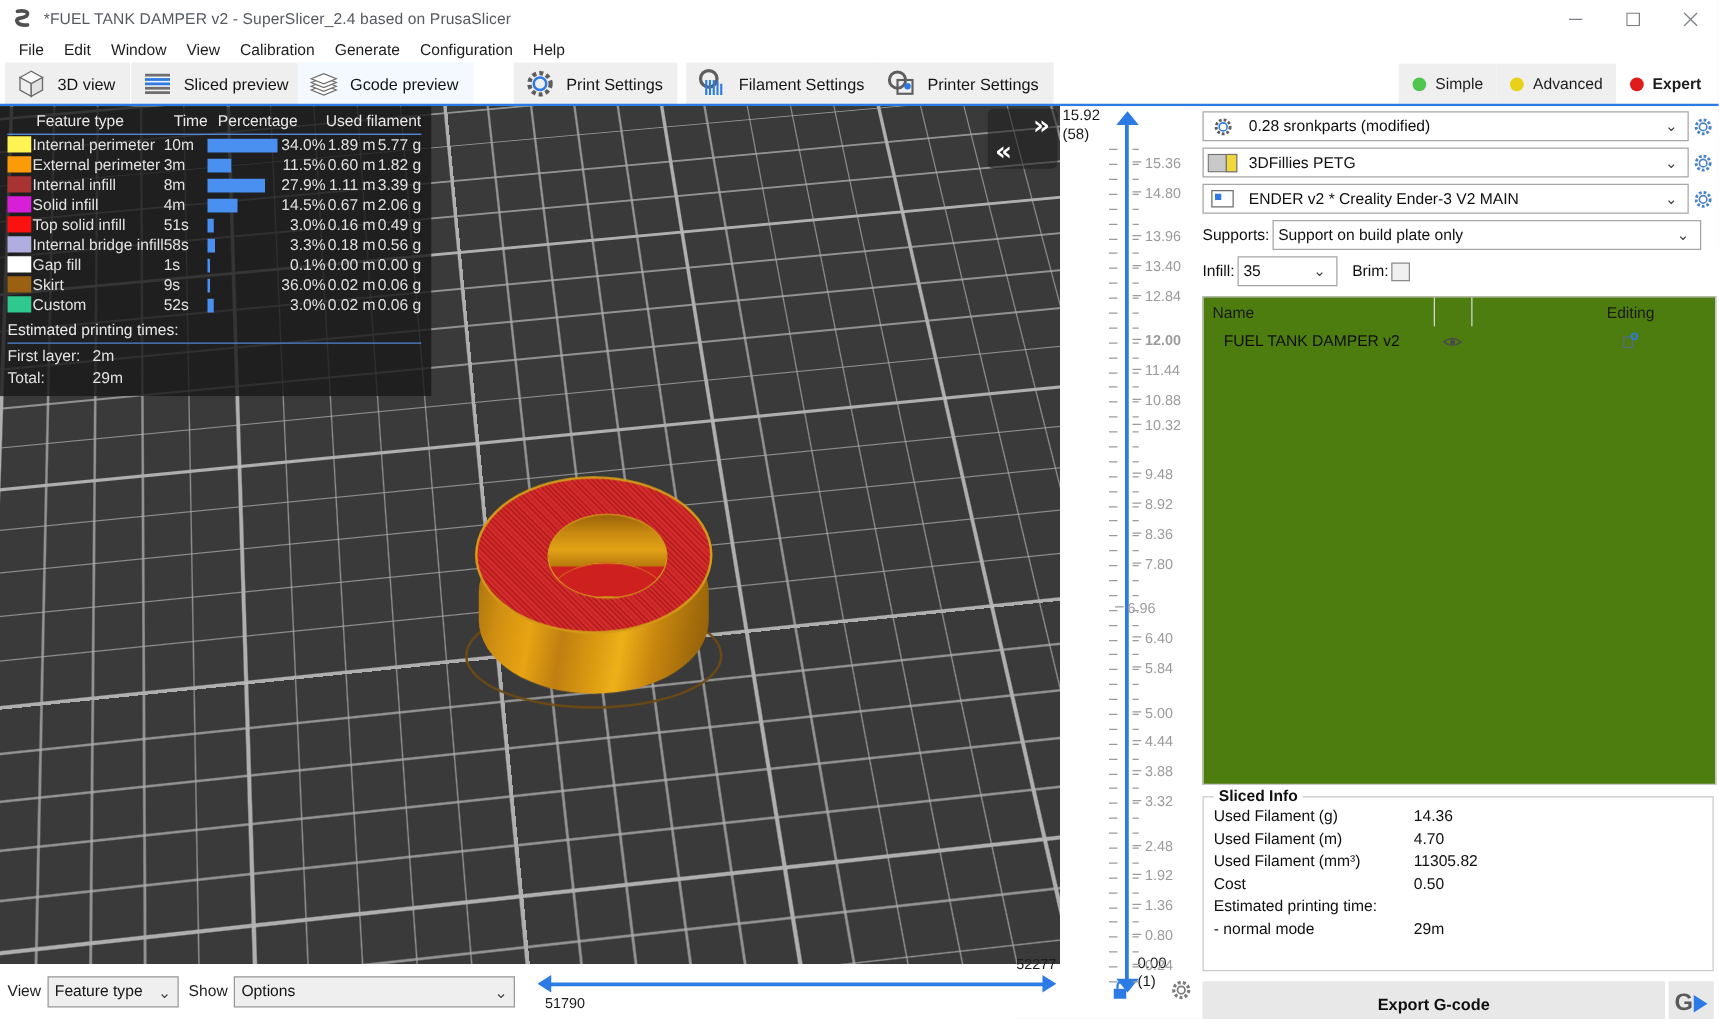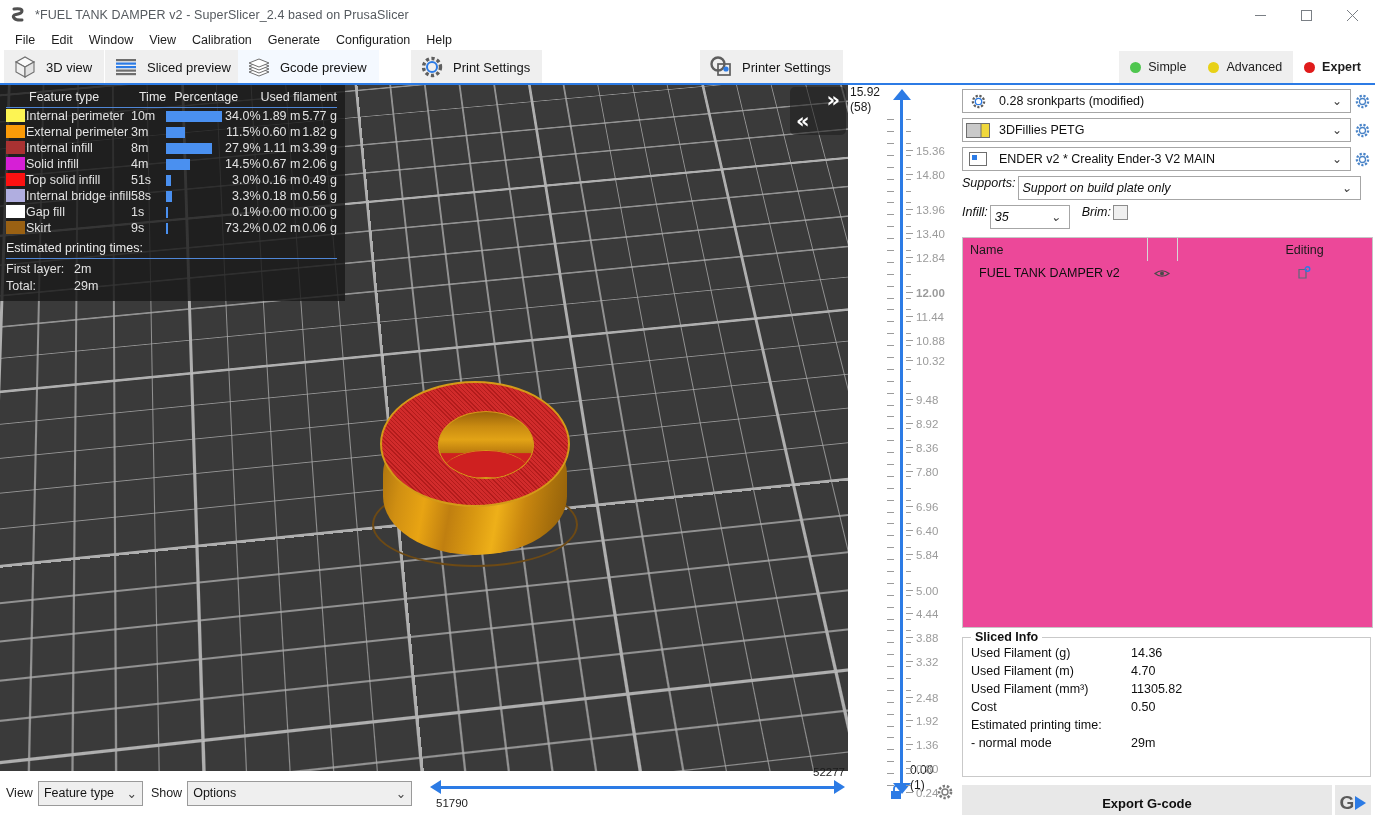--- a/index.html
+++ b/index.html
@@ -184,21 +184,21 @@
 
   
   .vslider { position: absolute; left: 848px; top: 85px; width: 110px; height: 730px; background:#fff; }
   .vs-track { position: absolute; left: 52px; top: 14px; width: 3px; height: 690px; background: #2c7be5; }
   .vs-uthumb { position: absolute; left: 45px; top: 4px; width:0;height:0;
      border-left: 9px solid transparent; border-right: 9px solid transparent; border-bottom: 11px solid #2c7be5;}
   .vs-lthumb { position: absolute; left: 45px; top: 698px; width:0;height:0;
      border-left: 9px solid transparent; border-right: 9px solid transparent; border-top: 11px solid #2c7be5;}
   .vs-hi { position: absolute; left: 2px; top: 0px; font-size: 12px; color: #1a1a1a; line-height: 15px;}
   .vs-lo { position: absolute; left: 62px; bottom: 22px; font-size: 12px; color: #1a1a1a; line-height: 15px;}
-  .vs-tick { position: absolute; font-size: 11.5px; color: #9b9b9b; white-space: nowrap; margin-top: 20px; }
+  .vs-tick { position: absolute; font-size: 11.5px; color: #9b9b9b; white-space: nowrap; }
   .vs-tick .dash { display:inline-block; width:7px; border-top:1px solid #9b9b9b; vertical-align: 4px; margin-right:3px;}
   .vs-minor { position: absolute; left: 39px; width: 7px; border-top: 1px solid #9b9b9b; }
   .vs-minor2 { position: absolute; left: 58px; width: 5px; border-top: 1px solid #9b9b9b; }
   .vs-lock { position: absolute; left: 40px; bottom: 14px; width: 18px; height: 18px; }
   .vs-gear { position: absolute; left: 88px; bottom: 14px; width: 18px; height: 18px; }
 
   
   .sidebar {
     position: absolute; left: 958px; top: 85px; width: 417px; height: 730px;
     background: #ffffff; padding: 4px 2px 0 4px;
@@ -206,32 +206,32 @@
   .preset-row { display: flex; align-items: center; margin-bottom: 5px; }
   .preset-box {
     flex: 1; height: 24px; border: 1px solid #a6a6a6; background: #fff;
     display: flex; align-items: center; padding: 0 2px;
   }
   .preset-ico { width: 26px; height: 20px; display:flex; align-items:center; justify-content:center; flex:0 0 auto;}
   .preset-name { flex: 1; font-size: 12.5px; color: #0f0f0f; padding-left: 8px; white-space: nowrap; overflow: hidden;}
   .preset-carrot { width: 22px; text-align: center; color: #3c3c3c; font-size: 12px; }
   .preset-gear { width: 22px; display: flex; align-items: center; justify-content: center; flex: 0 0 auto;}
 
-  .opt-row { display: flex; align-items: flex-start; margin-top: 5px; font-style: italic; }
+  .opt-row { display: flex; align-items: center; margin-top: 5px; }
   .opt-lbl { font-size: 12.5px; color: #0f0f0f; margin-right: 2px; white-space: nowrap;}
   .opt-combo {
     height: 24px; border: 1px solid #a6a6a6; background: #fff; display: flex; align-items:center;
     padding: 0 2px 0 4px; font-size: 12.5px; color: #0f0f0f;
   }
   .opt-combo .cv { flex: 1; white-space: nowrap; }
   .opt-combo .carrot { width: 22px; text-align:center; color:#3c3c3c; font-size: 12px;}
   .chk { width: 15px; height: 15px; border: 1px solid #8c8c8c; background: #f0f0f0; display:inline-block; }
 
   .objlist {
-    margin-top: 8px; height: 391px; border: 1px solid #c6c6c6; background: #ec4899;
+    margin-top: 8px; height: 391px; border: 1px solid #c6c6c6; background: #4d7c0f;
   }
   .objlist-hdr { display: flex; height: 23px; align-items: center; font-size: 12.5px; color:#1a1a1a; }
   .objlist-hdr .c1 { flex: 1; padding-left: 7px; }
   .objlist-hdr .c2 { width: 30px; border-left: 1px solid #d7d7d7; height:23px; }
   .objlist-hdr .c3 { width: 60px; border-left: 1px solid #d7d7d7; height:23px; }
   .objlist-hdr .c4 { width: 135px; text-align: center; }
   .objlist-row { display: flex; height: 24px; align-items: center; font-size: 12.5px; color:#0f0f0f; }
   .objlist-row .c1 { flex: 1; padding-left: 16px; }
   .objlist-row .c2 { width: 30px; display:flex; align-items:center; justify-content:center;}
   .objlist-row .c3 { width: 60px; }
@@ -347,20 +347,35 @@
     <div class="tab" style="left:411px;">
       <span class="tab-ico">
         <svg width="26" height="26" viewBox="0 0 26 26">
           <circle cx="13" cy="13" r="8.5" fill="none" stroke="#5e5e5e" stroke-width="3.4" stroke-dasharray="3.2 2.4"></circle>
           <circle cx="13" cy="13" r="5" fill="none" stroke="#2c7be5" stroke-width="2"></circle>
         </svg>
       </span>
       <span>Print Settings</span>
     </div>
 
+    <div class="tab" style="left:549px;">
+      <span class="tab-ico">
+        <svg width="26" height="26" viewBox="0 0 26 26">
+          <circle cx="10" cy="9" r="6.6" fill="none" stroke="#5e5e5e" stroke-width="2.6"></circle>
+          <g stroke="#2c7be5" stroke-width="1.7">
+            <line x1="8" y1="10" x2="8" y2="22"></line>
+            <line x1="11" y1="10" x2="11" y2="22"></line>
+            <line x1="14" y1="10" x2="14" y2="22"></line>
+            <line x1="17" y1="11" x2="17" y2="22"></line>
+            <line x1="20" y1="13" x2="20" y2="22"></line>
+          </g>
+        </svg>
+      </span>
+      <span>Filament Settings</span>
+    </div>
 
     <div class="tab" style="left:700px;">
       <span class="tab-ico">
         <svg width="26" height="26" viewBox="0 0 26 26">
           <rect x="10" y="10" width="12" height="11" fill="none" stroke="#5e5e5e" stroke-width="1.7"></rect>
           <circle cx="10" cy="10" r="6.5" fill="none" stroke="#5e5e5e" stroke-width="2.4"></circle>
           <circle cx="18" cy="15" r="2.6" fill="#2c7be5"></circle>
         </svg>
       </span>
       <span>Printer Settings</span>
@@ -503,21 +518,34 @@
             </tr>
             <tr>
               <td class="td-sw"><span class="sw" style="background:#9a6113"></span></td>
               <td class="td-name">Skirt</td>
               <td class="td-time">9s</td>
               <td class="td-bar">
                 <div class="barwrap">
                   <div class="bar" style="width:2.0px"></div>
                 </div>
               </td>
-              <td class="td-pct">73.2%</td>
+              <td class="td-pct">36.0%</td>
+              <td class="td-len">0.02 m</td>
+              <td class="td-wt">0.06 g</td>
+            </tr>
+            <tr>
+              <td class="td-sw"><span class="sw" style="background:#2fc98e"></span></td>
+              <td class="td-name">Custom</td>
+              <td class="td-time">52s</td>
+              <td class="td-bar">
+                <div class="barwrap">
+                  <div class="bar" style="width:4.9px"></div>
+                </div>
+              </td>
+              <td class="td-pct">3.0%</td>
               <td class="td-len">0.02 m</td>
               <td class="td-wt">0.06 g</td>
             </tr>
           </tbody>
       </table>
       <div class="est-title">Estimated printing times:</div>
       <div class="est-row">
         <span class="lbl">First layer:</span>
         <span>2m</span>
       </div>
@@ -569,21 +597,21 @@
         <div class="vs-tick" style="left: 58px; top: 123.005px;"><span class="dash"></span>13.40</div>
         <div class="vs-tick" style="left: 58px; top: 146.784px;"><span class="dash"></span>12.84</div>
         <div class="vs-tick" style="left: 58px; top: 182.452px; font-weight: bold;"><span class="dash"></span>12.00</div>
         <div class="vs-tick" style="left: 58px; top: 206.231px;"><span class="dash"></span>11.44</div>
         <div class="vs-tick" style="left: 58px; top: 230.01px;"><span class="dash"></span>10.88</div>
         <div class="vs-tick" style="left: 58px; top: 250px;"><span class="dash"></span>10.32</div>
         <div class="vs-tick" style="left: 58px; top: 289.457px;"><span class="dash"></span>9.48</div>
         <div class="vs-tick" style="left: 58px; top: 313.236px;"><span class="dash"></span>8.92</div>
         <div class="vs-tick" style="left: 58px; top: 337.015px;"><span class="dash"></span>8.36</div>
         <div class="vs-tick" style="left: 58px; top: 360.794px;"><span class="dash"></span>7.80</div>
-        <div class="vs-tick" style="left: 58px; top: 396.462px;"><span class="dash"></span>6.96</div>
+        <div class="vs-tick" style="left: 44px; top: 396.462px;"><span class="dash"></span>6.96</div>
         <div class="vs-tick" style="left: 58px; top: 420.241px;"><span class="dash"></span>6.40</div>
         <div class="vs-tick" style="left: 58px; top: 444.02px;"><span class="dash"></span>5.84</div>
         <div class="vs-tick" style="left: 58px; top: 479.688px;"><span class="dash"></span>5.00</div>
         <div class="vs-tick" style="left: 58px; top: 503.467px;"><span class="dash"></span>4.44</div>
         <div class="vs-tick" style="left: 58px; top: 527.246px;"><span class="dash"></span>3.88</div>
         <div class="vs-tick" style="left: 58px; top: 551.025px;"><span class="dash"></span>3.32</div>
         <div class="vs-tick" style="left: 58px; top: 586.693px;"><span class="dash"></span>2.48</div>
         <div class="vs-tick" style="left: 58px; top: 610.472px;"><span class="dash"></span>1.92</div>
         <div class="vs-tick" style="left: 58px; top: 634.251px;"><span class="dash"></span>1.36</div>
         <div class="vs-tick" style="left: 58px; top: 658.03px;"><span class="dash"></span>0.80</div>

